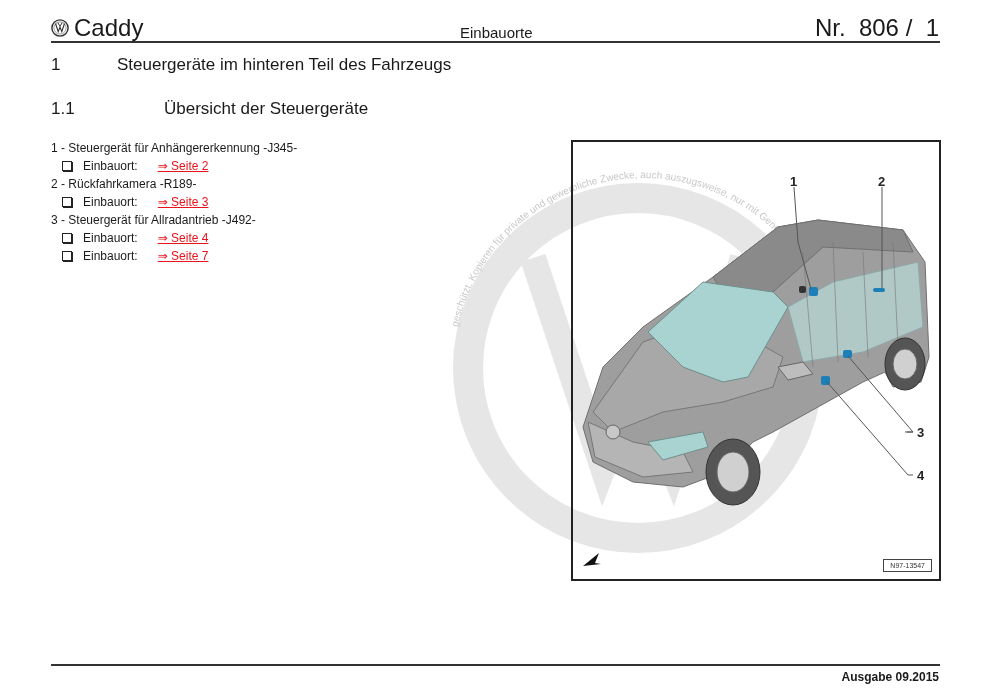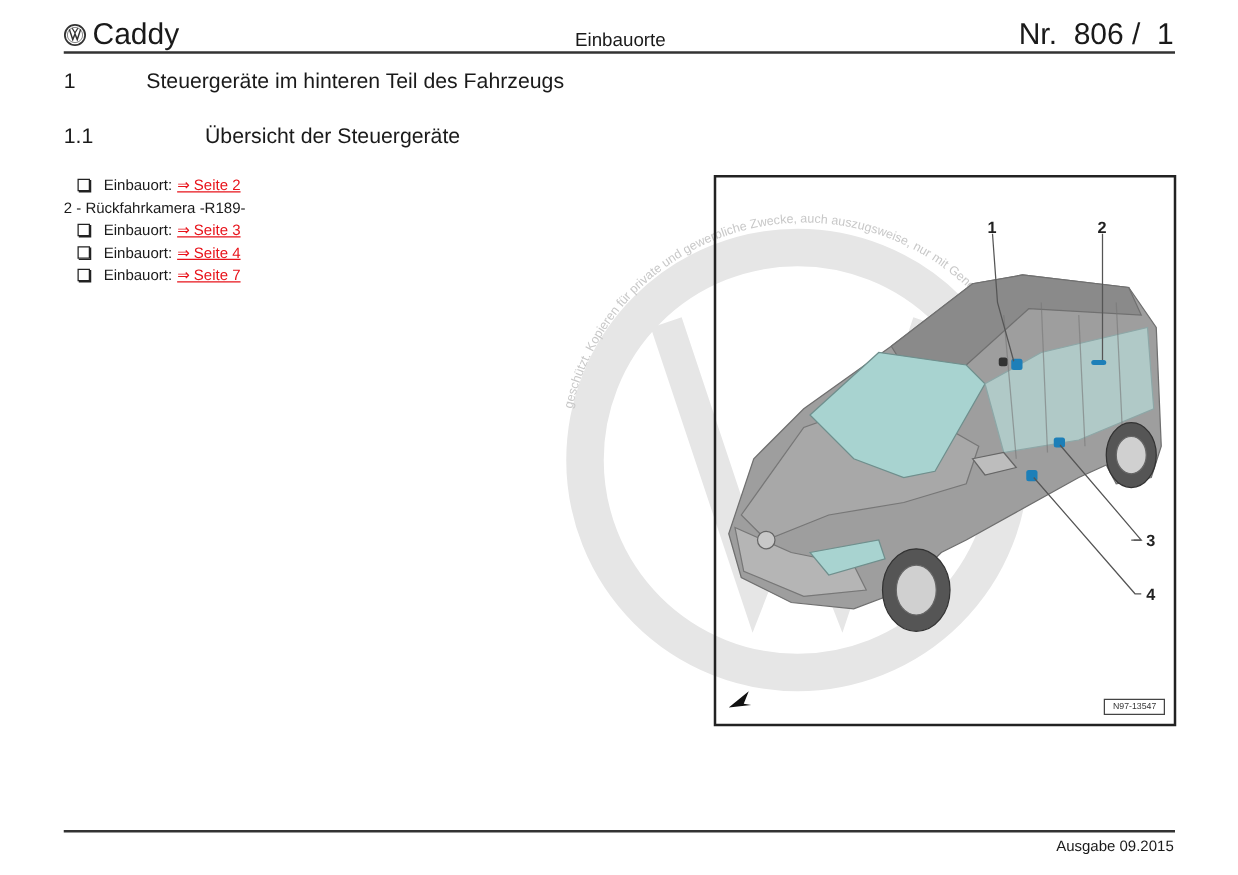--- a/index.html
+++ b/index.html
@@ -20,34 +20,34 @@
     #h1-text { left: 117px; top: 55px; }
     #h2-num { left: 51px; top: 99px; }
     #h2-text { left: 117px; top: 99px; margin-left: 47px; }
 
     
     #items { left: 51px; top: 139px; width: 480px; font-size: 12px; line-height: 18px; }
     .item-title { height: 18px; white-space: nowrap; }
     .item-sub { height: 18px; padding-left: 11px; white-space: nowrap; display: flex; align-items: center; }
     .checkbox { display: inline-block; width: 8px; height: 8px; border: 1px solid #222;
                 box-shadow: 1px 1px 0 #222; margin-right: 11px; }
-    .link { color: #e8131b; text-decoration: underline; margin-left: 4px; cursor: pointer; }
+    .link { color: #e8131b; text-decoration: underline; margin-left: 20px; cursor: pointer; }
 
     
     #watermark { left: 438px; top: 168px; width: 400px; height: 400px; }
 
     
     #figure { left: 571px; top: 140px; width: 366px; height: 437px; border: 2px solid #222; background: transparent; }
     #figure svg { position: absolute; left: 0; top: 0; }
     #fig-id { right: 7px; bottom: 7px; border: 1px solid #444; font-size: 7px; line-height: 9px;
               padding: 1px 6px; color: #333; background: #fff; }
 
     
     #ftr-rule { left: 51px; top: 664px; width: 889px; height: 2px; background: #333; }
-    #ftr-text { right: 51px; top: 670px; font-size: 12px; line-height: 14px; }
+    #ftr-text { right: 51px; top: 670px; font-size: 12px; line-height: 14px; font-weight: bold; }
   </style>
 </head>
 <body>
 
 <svg id="hdr-logo" class="abs" viewBox="0 0 20 20">
   <circle cx="10" cy="10" r="9" fill="#fff" stroke="#333" stroke-width="1.6"></circle>
   <circle cx="10" cy="10" r="6.8" fill="none" stroke="#777" stroke-width="0.8"></circle>
   <path d="M5 5 L8 14 L10 9 L12 14 L15 5" fill="none" stroke="#333" stroke-width="1.3"></path>
   <path d="M7.5 4 L10 8 L12.5 4" fill="none" stroke="#333" stroke-width="1.1"></path>
 </svg>
@@ -67,35 +67,37 @@
   </defs>
   <circle cx="200" cy="200" r="170" fill="none" stroke="#e6e6e6" stroke-width="30"></circle>
   <path d="M95 90 L165 300 L200 210 L235 300 L305 90" fill="none" stroke="#e6e6e6" stroke-width="26"></path>
   <text font-family="Liberation Sans, sans-serif" font-size="10" fill="#c8c8c8">
     <textPath href="#wm-arc" startOffset="38%">geschützt. Kopieren für private und gewerbliche Zwecke, auch auszugsweise, nur mit Genehmigung der Volksw</textPath>
   </text>
 </svg>
 
 <div id="items" class="abs">
   <div>
+    <div class="item-title">1 - Steuergerät für Anhängererkennung -J345-</div>
     <div class="item-sub">
       <span class="checkbox"></span>
       <span>Einbauort:</span>
       <span class="link">⇒ Seite 2</span>
     </div>
   </div>
   <div>
     <div class="item-title">2 - Rückfahrkamera -R189-</div>
     <div class="item-sub">
       <span class="checkbox"></span>
       <span>Einbauort:</span>
       <span class="link">⇒ Seite 3</span>
     </div>
   </div>
   <div>
+    <div class="item-title">3 - Steuergerät für Allradantrieb -J492-</div>
     <div class="item-sub">
       <span class="checkbox"></span>
       <span>Einbauort:</span>
       <span class="link">⇒ Seite 4</span>
     </div>
   </div>
   <div>
     <div class="item-sub">
       <span class="checkbox"></span>
       <span>Einbauort:</span>

